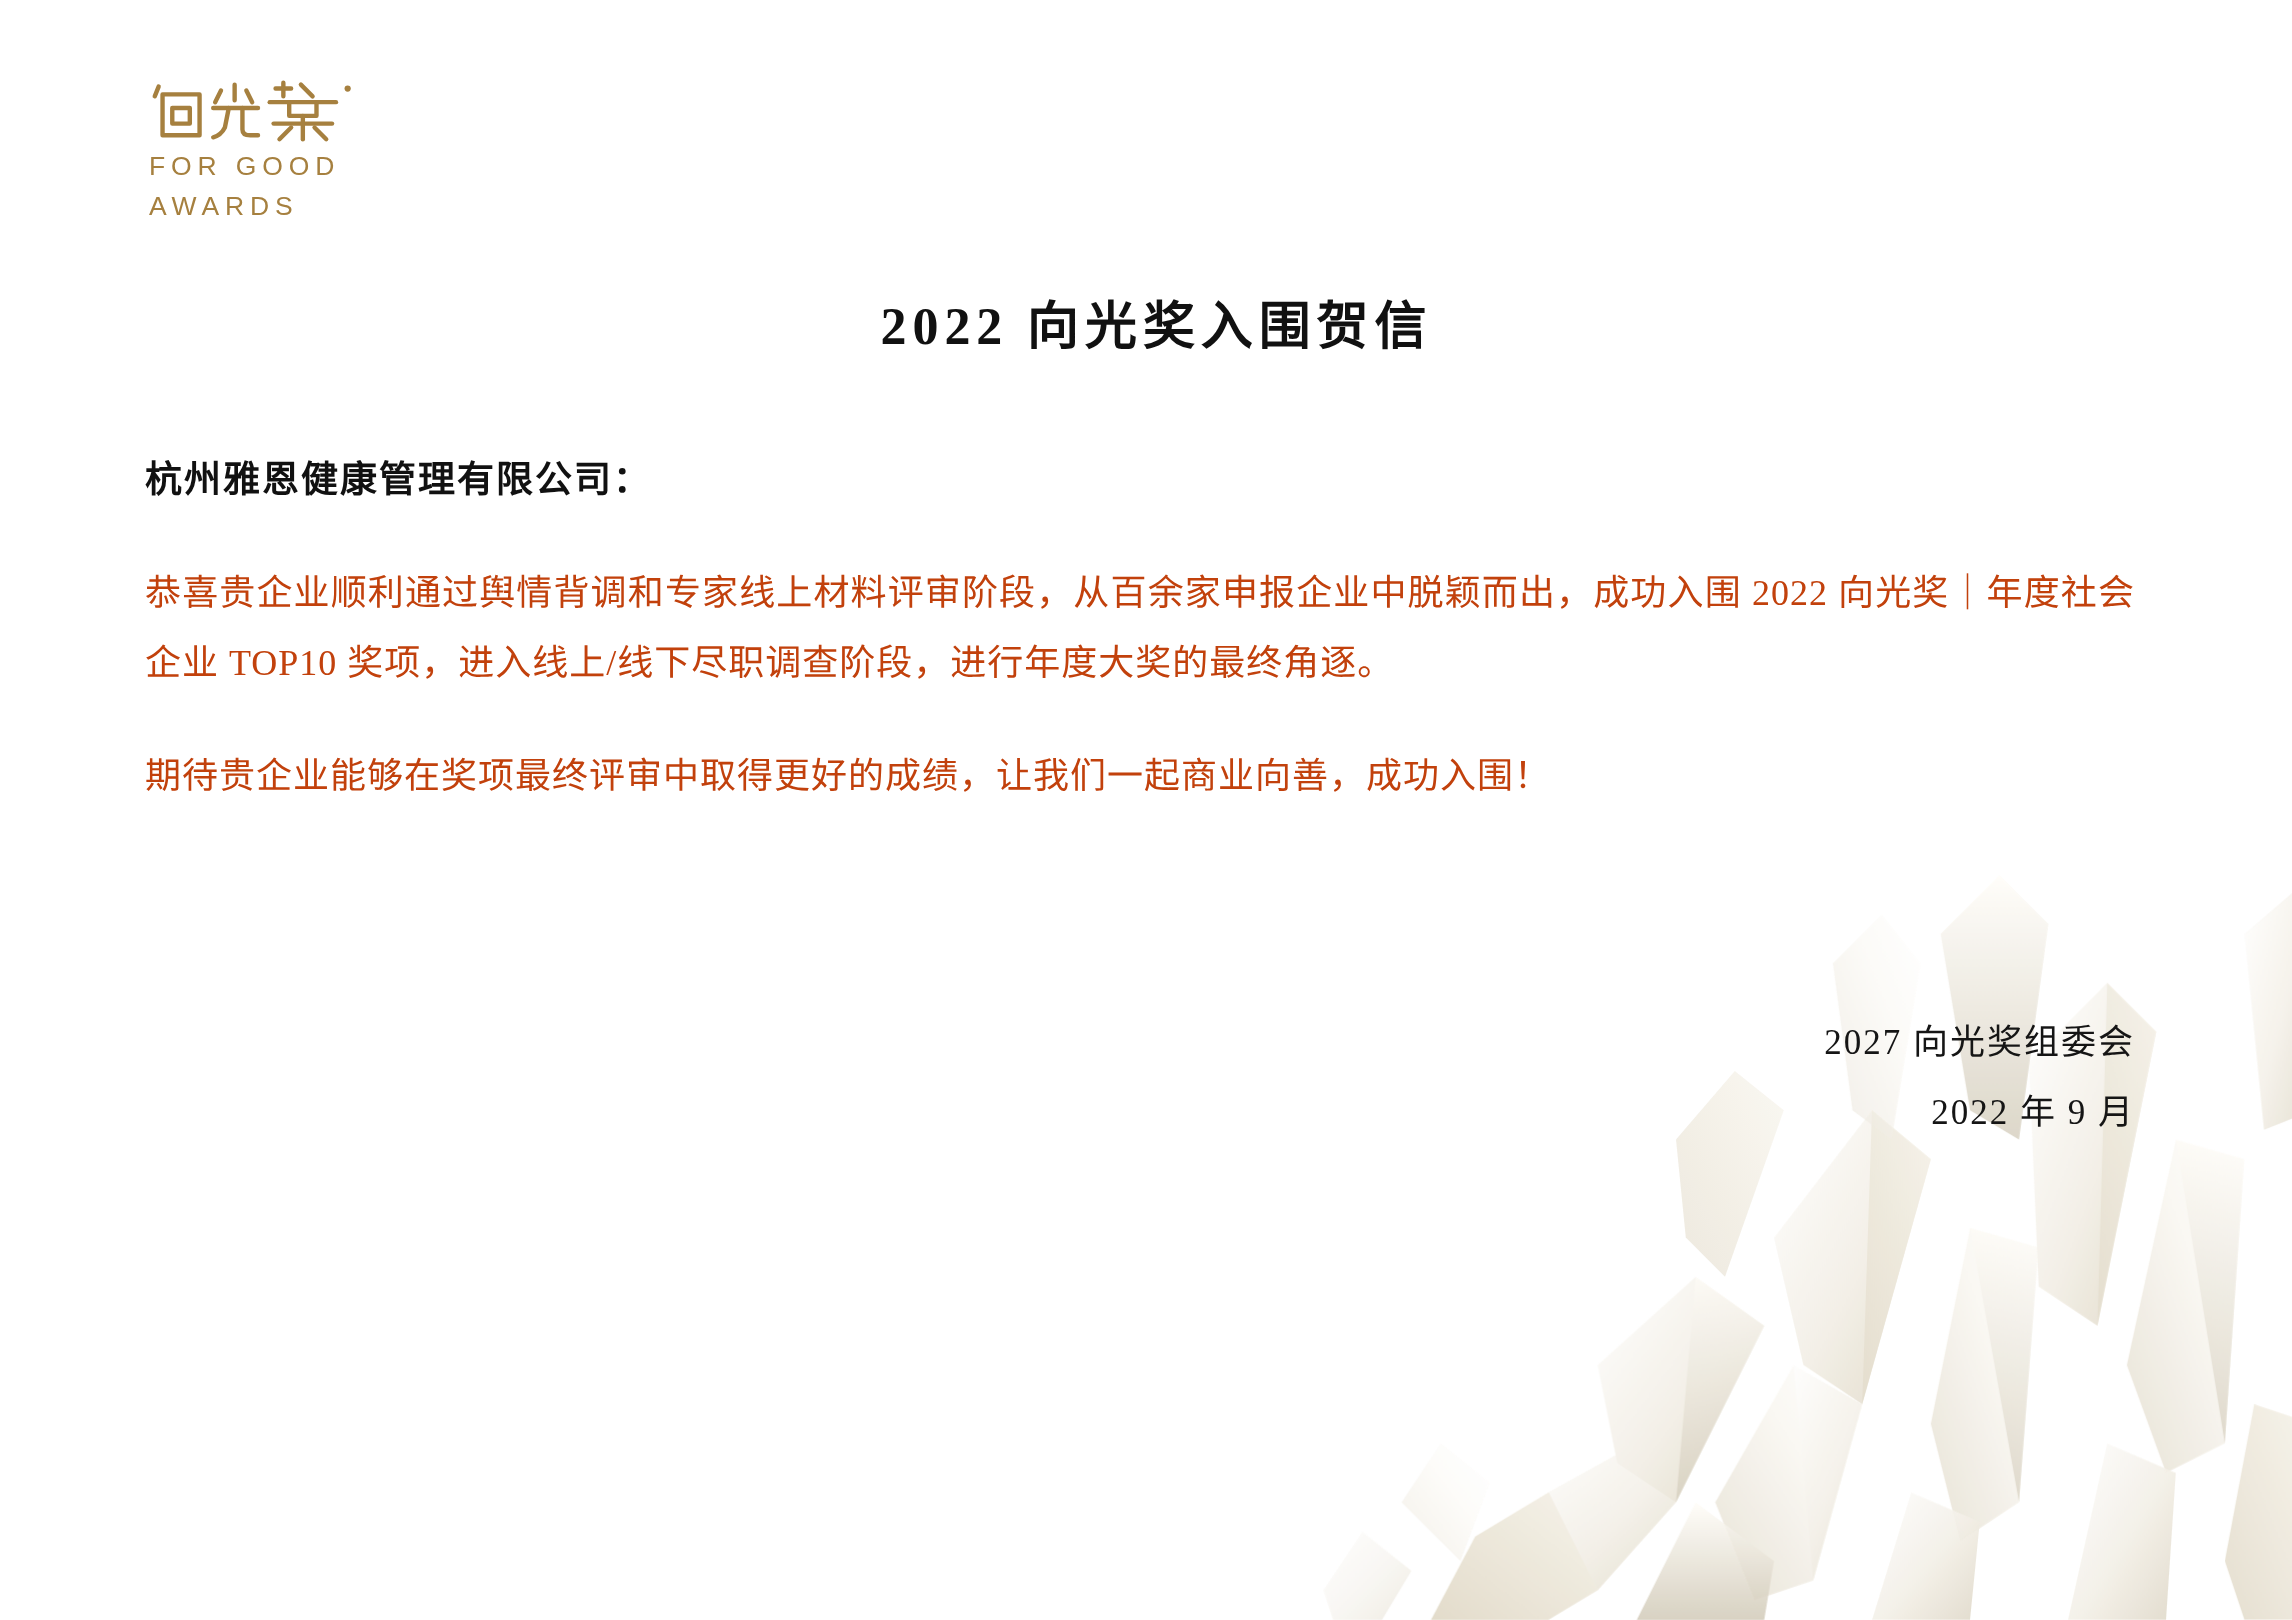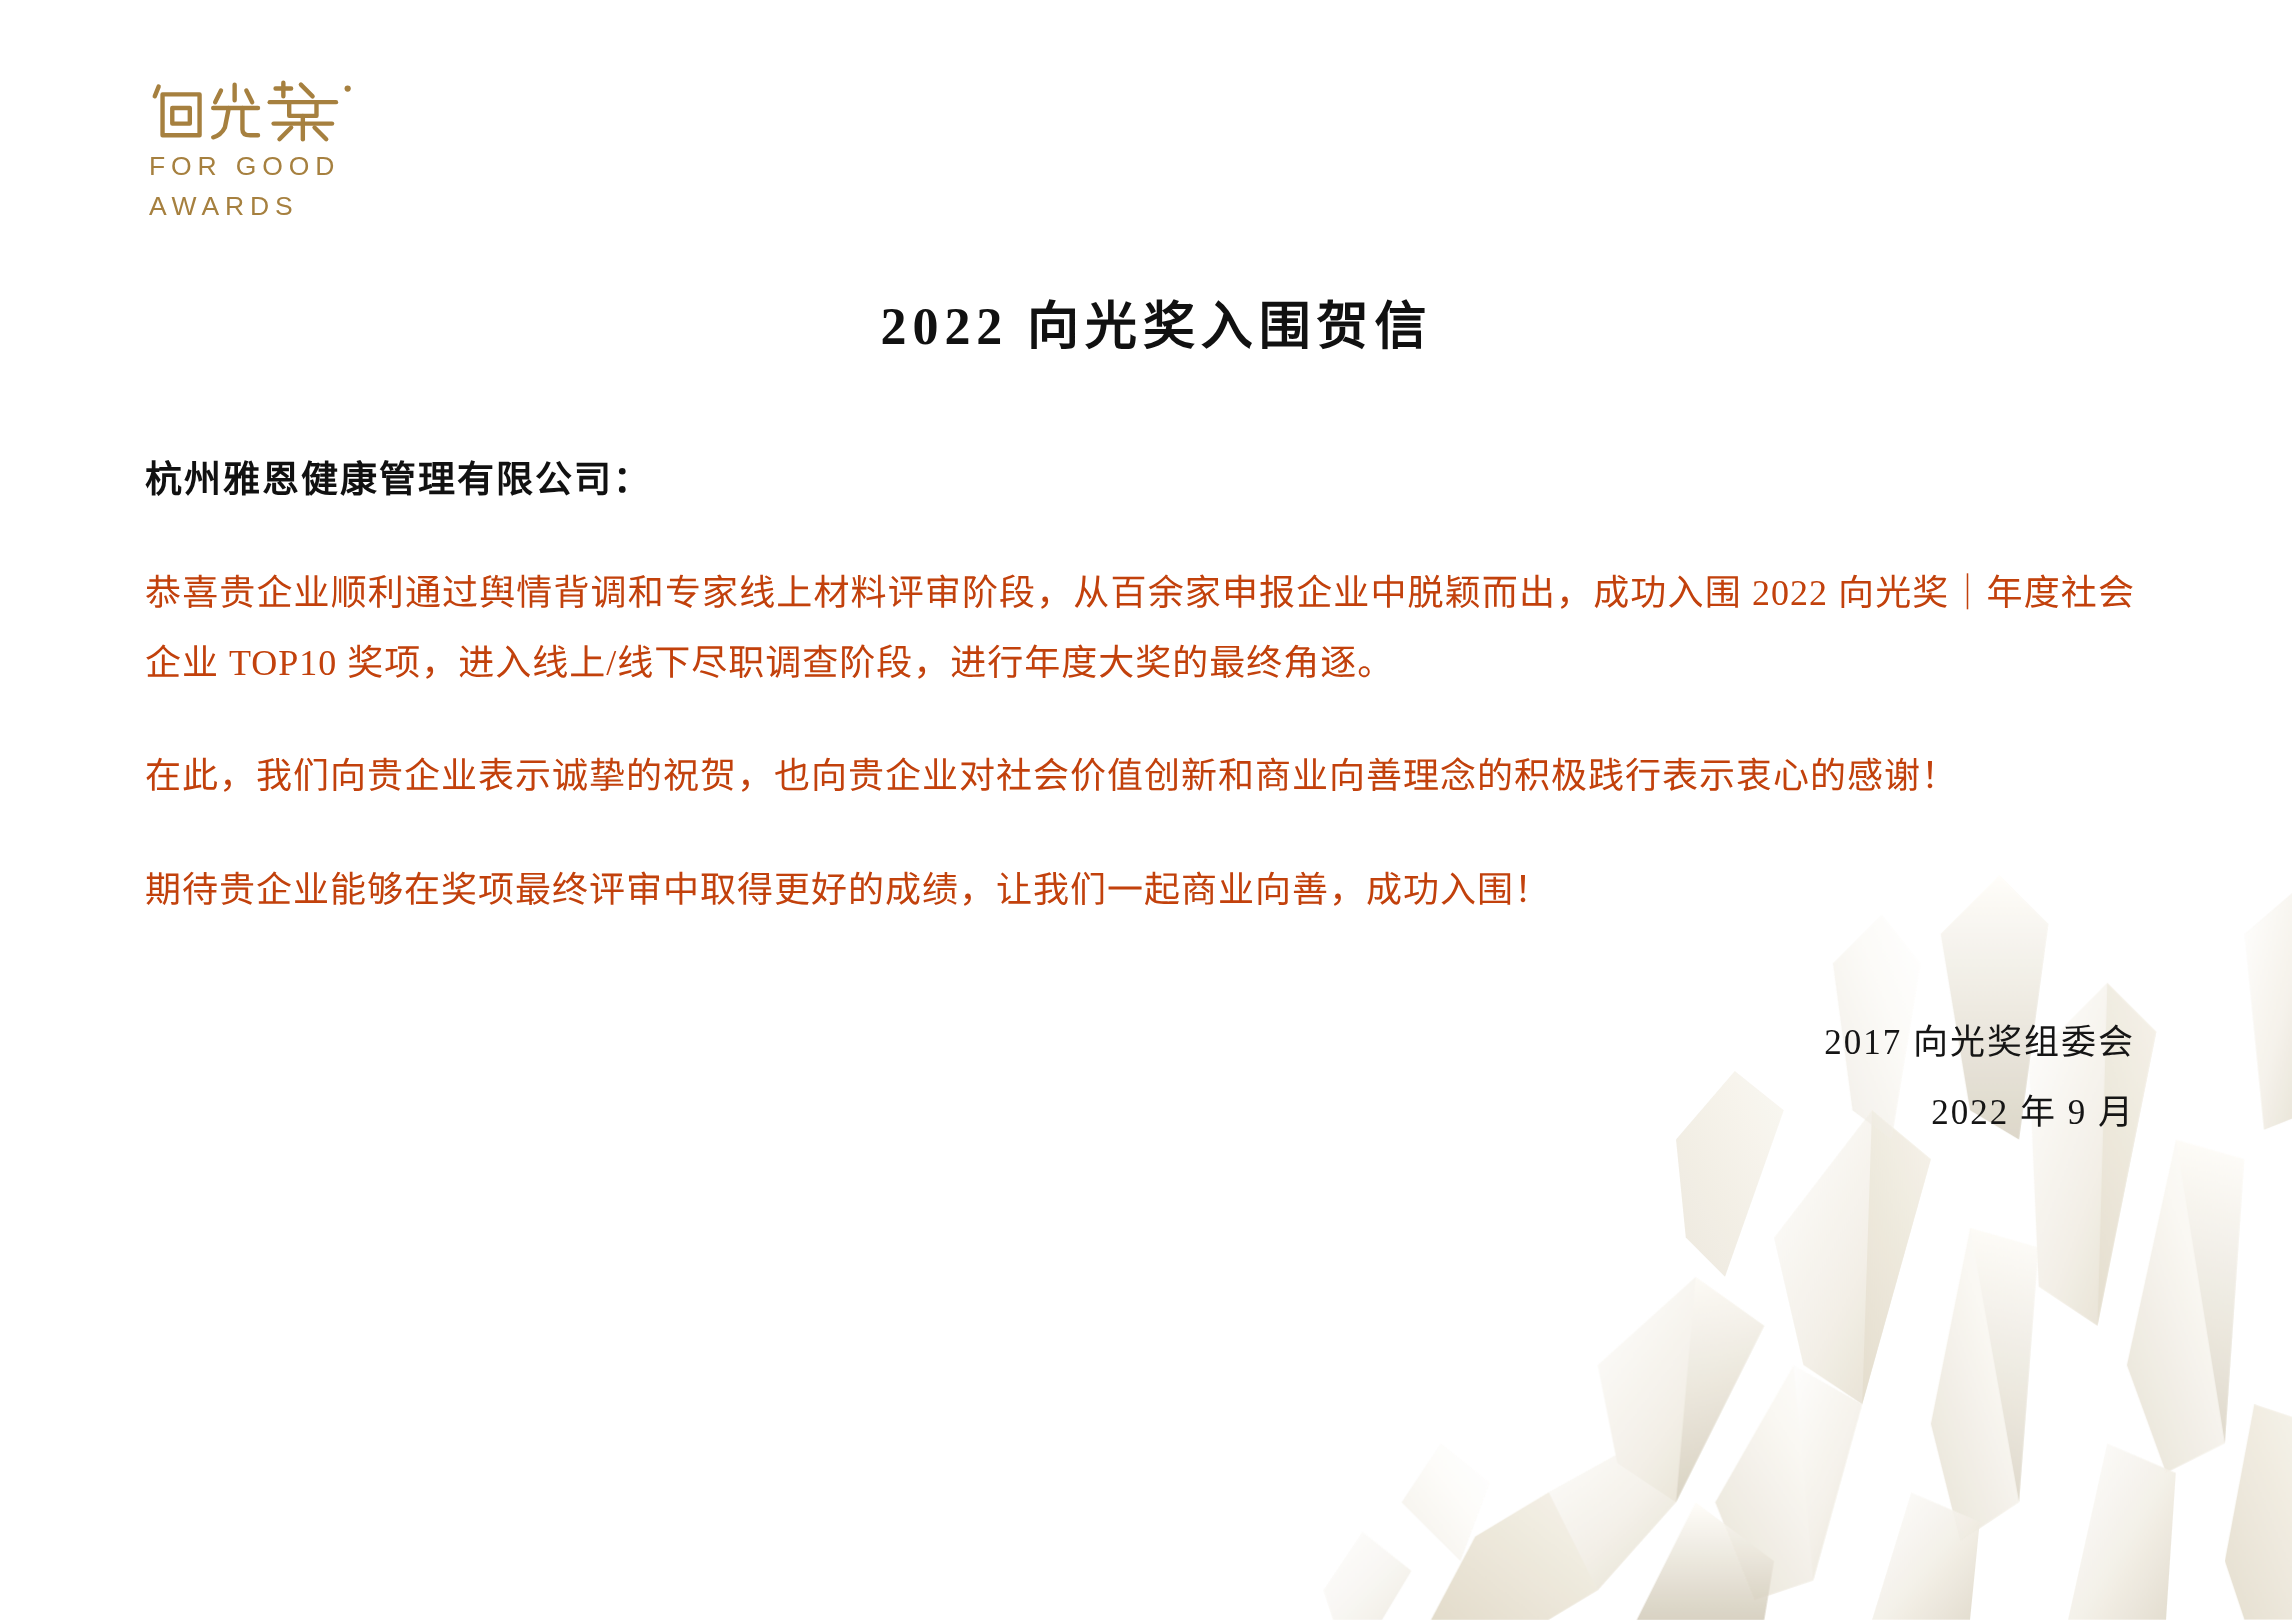--- a/index.html
+++ b/index.html
@@ -192,23 +192,22 @@
     </svg>
     <div class="logo-line">FOR GOOD</div>
     <div class="logo-line">AWARDS</div>
   </div>
 
   <div class="title">2022 向光奖入围贺信</div>
 
   <div class="letter">
     <div class="salutation">杭州雅恩健康管理有限公司：</div>
     <div class="para">恭喜贵企业顺利通过舆情背调和专家线上材料评审阶段，从百余家申报企业中脱颖而出，成功入围 2022 向光奖｜年度社会企业 TOP10 奖项，进入线上/线下尽职调查阶段，进行年度大奖的最终角逐。</div>
-    <div class="para">在此，我们向贵企业表示诚挚的祝贺，也向贵企业对社会价值创新和商业向善理念的积极践行表示衷心的感谢！</div>
     <div class="para">期待贵企业能够在奖项最终评审中取得更好的成绩，让我们一起商业向善，成功入围！</div>
 
     <div class="signature">
-      <div>2017 向光奖组委会</div>
+      <div>2027 向光奖组委会</div>
       <div>2022 年 9 月</div>
     </div>
   </div>
 
 </div>
 
 
 </body></html>

